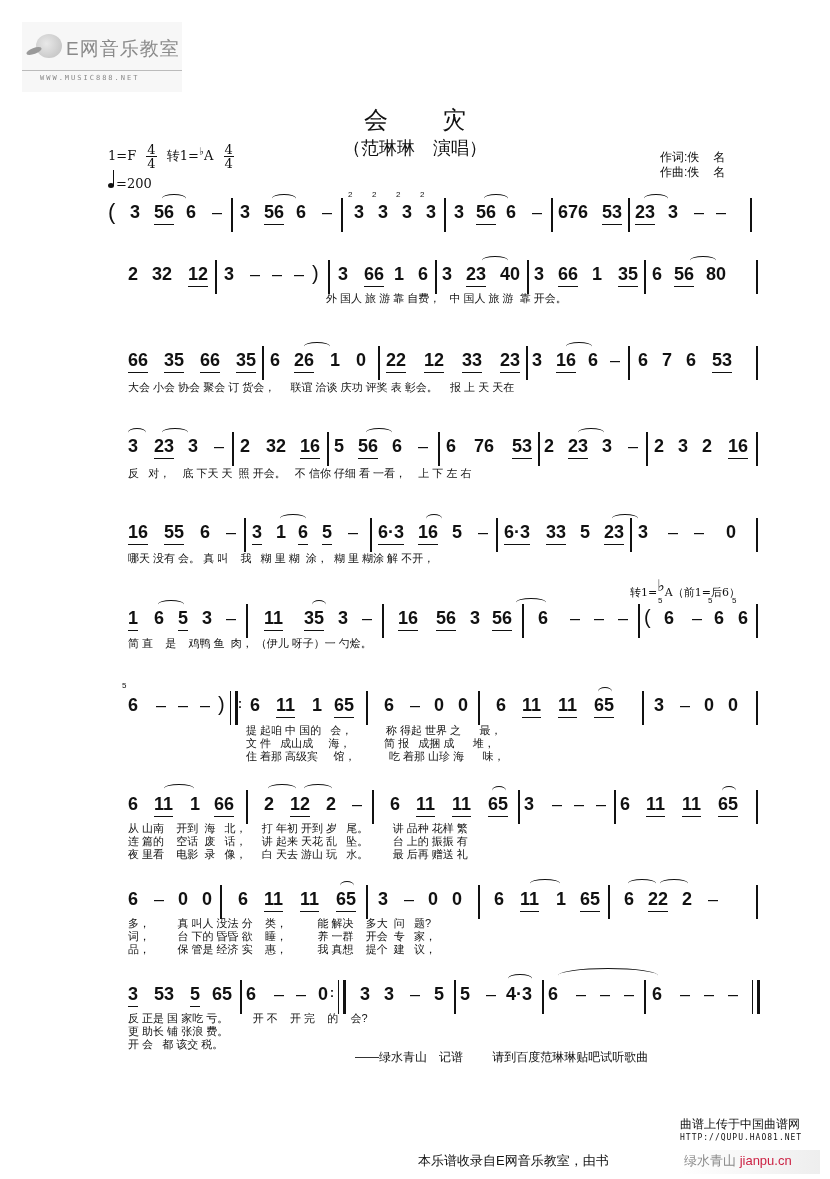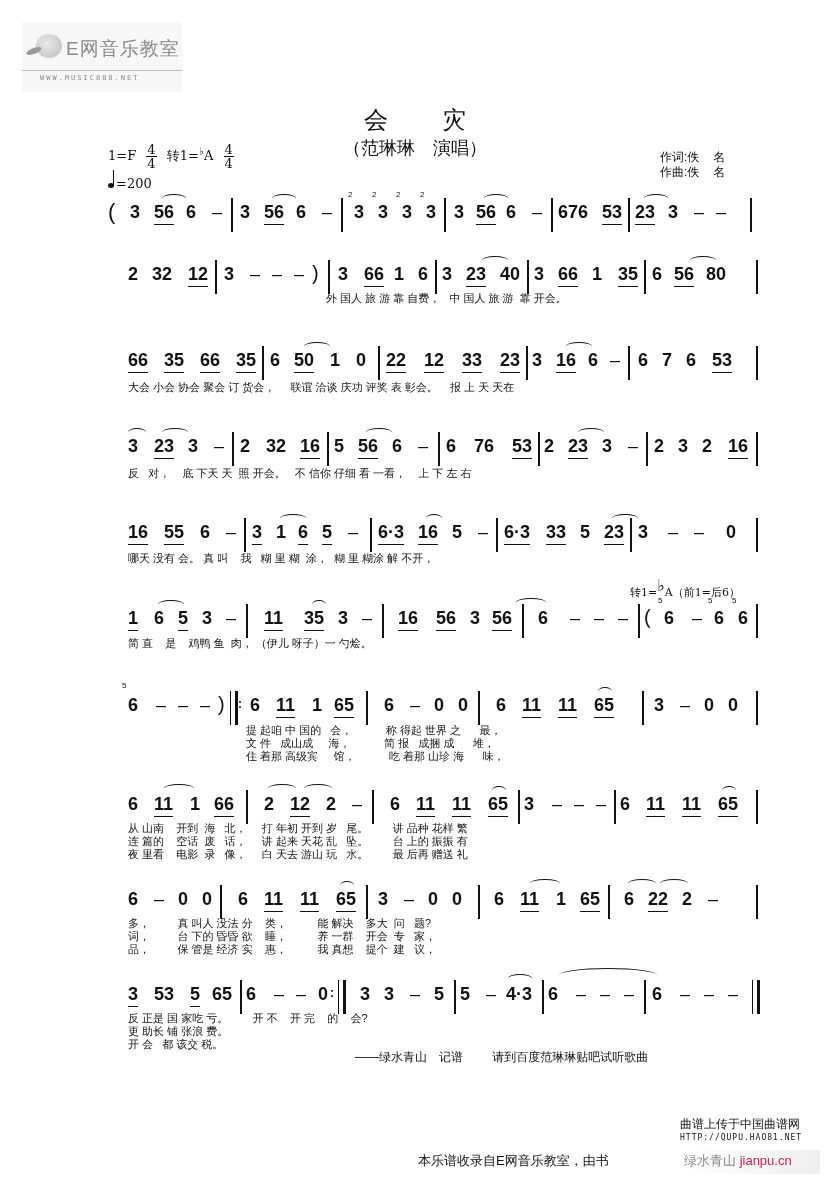--- a/index.html
+++ b/index.html
@@ -145,21 +145,21 @@
 </div>
 <div class="lyr" style="top:292px;left:326px">外 国人 旅 游 靠 自费，   中 国人 旅 游  靠 开会。</div>
 
 <div class="row" style="top:350px">
   <span class="n ul" style="left:20px">66</span>
   <span class="n ul" style="left:56px">35</span>
   <span class="n ul" style="left:92px">66</span>
   <span class="n ul" style="left:128px">35</span>
   <div class="bar" style="left:154px"></div>
   <span class="n" style="left:162px">6</span>
-  <span class="n ul" style="left:186px">50</span>
+  <span class="n ul" style="left:186px">26</span>
   <span class="n" style="left:222px">1</span>
   <span class="n" style="left:248px">0</span>
   <div class="bar" style="left:270px"></div>
   <span class="n ul" style="left:278px">22</span>
   <span class="n ul" style="left:316px">12</span>
   <span class="n ul" style="left:354px">33</span>
   <span class="n ul" style="left:392px">23</span>
   <div class="bar" style="left:418px"></div>
   <span class="n" style="left:424px">3</span>
   <span class="n ul" style="left:448px">16</span>

